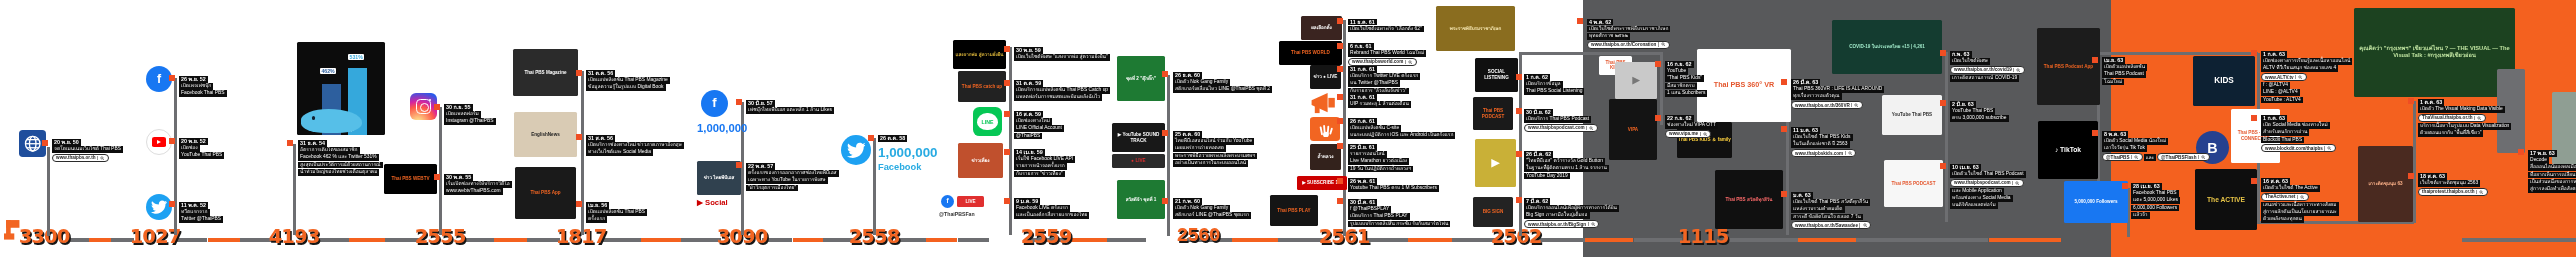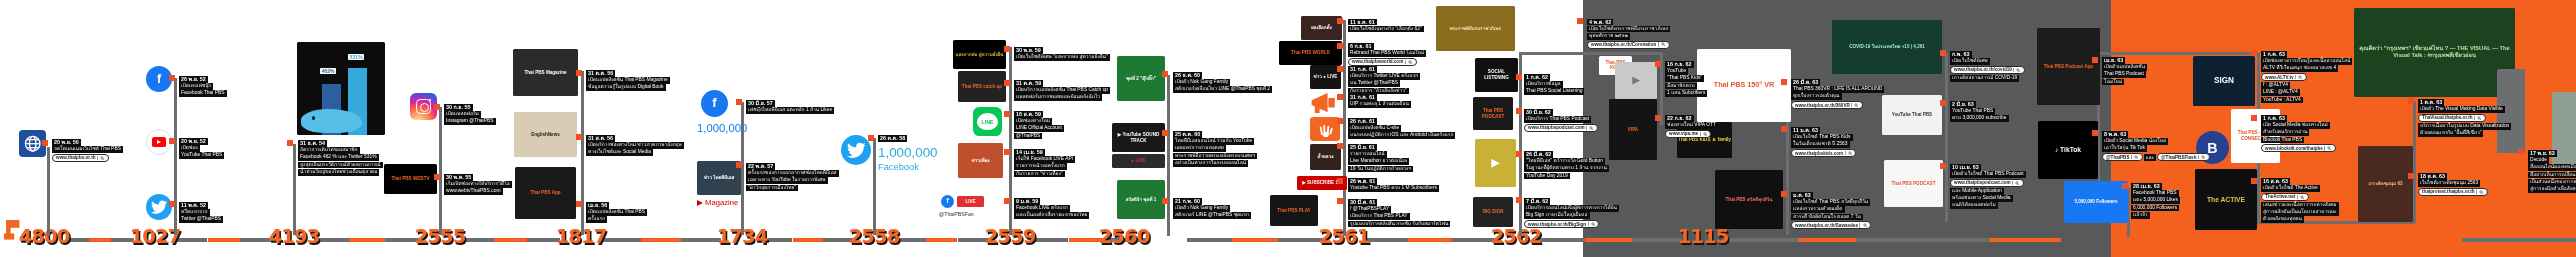--- a/index.html
+++ b/index.html
@@ -18,21 +18,21 @@
   .chip.date{font-weight:700;font-size:5.4px}
   .pillrow{display:flex;align-items:center;gap:1.5px;margin:1px 0}
   .pill{display:inline-flex;align-items:center;gap:1.5px;background:#fff;border:0.8px solid #2b2b2b;
         border-radius:5.2px;padding:0.5px 3.1px;font-size:4.6px;font-weight:700;color:#222;white-space:nowrap}
   .pill .mag{display:inline-flex;align-items:center;border-left:0.5px solid #999;padding-left:2.1px}
   .sep{color:#fff;background:#0d0d0d;font-size:4.6px;padding:0 1.5px}
   .shot{position:absolute;display:flex;align-items:center;justify-content:center;text-align:center;
         border-radius:1.5px;font-weight:700;font-size:4.6px;line-height:5.7px;padding:1px;box-sizing:border-box;
         overflow:hidden}
   .ic{position:absolute;display:flex;align-items:center;justify-content:center;box-sizing:border-box}
-  .txt{position:absolute;font-weight:400;white-space:nowrap}
+  .txt{position:absolute;font-weight:700;white-space:nowrap}
   .bars{position:absolute;background:#0c0c0c;border-radius:1.5px;overflow:hidden}
   .bars .bar{position:absolute;bottom:0;width:22%;display:flex;align-items:flex-end;justify-content:center}
   .bars .pct{position:absolute;background:#fff;font-weight:800;font-size:5.2px;padding:0 1.5px;border-radius:1px}
   .bars .whale{position:absolute;left:4%;bottom:2%;width:70%;height:26%;background:#56bfe8;
                border-radius:45% 55% 40% 40%}
   .bars .blab{position:absolute;bottom:3.1px;color:#fff;font-size:3.1px;font-weight:700;
               writing-mode:vertical-rl;transform:rotate(180deg)}
 </style>
 </head>
 <body>
@@ -77,29 +77,29 @@
     <div class="seg" style="left: 1723px; width: 75px; background: rgb(109, 110, 113);"></div>
     <div class="seg" style="left: 1798px; width: 58px; background: rgb(244, 97, 31);"></div>
     <div class="seg" style="left: 1856px; width: 132px; background: rgb(109, 110, 113);"></div>
     <div class="seg" style="left: 1989px; width: 72px; background: rgb(244, 97, 31);"></div>
     <div class="seg" style="left: 2462px; width: 163px; background: rgb(109, 110, 113);"></div>
     <div style="position: absolute; left: 4.1px; top: 218px;"><svg width="17.5" height="21.6" viewBox="0 0 34 42">
       <rect x="4" y="4" width="9" height="34" fill="#f26522"></rect>
       <rect x="4" y="4" width="26" height="15" fill="#f26522"></rect>
       <rect x="0" y="30" width="20" height="12" fill="#f26522"></rect>
       </svg></div>
-    <div class="year" style="left: 44px;">4800</div>
+    <div class="year" style="left: 44px;">3300</div>
     <div class="year" style="left: 155px;">1027</div>
     <div class="year" style="left: 294px;">4193</div>
     <div class="year" style="left: 440px;">2555</div>
     <div class="year" style="left: 581px;">1817</div>
-    <div class="year" style="left: 742px;">1734</div>
+    <div class="year" style="left: 742px;">3090</div>
     <div class="year" style="left: 874px;">2558</div>
-    <div class="year" style="left: 1010px;">2559</div>
-    <div class="year" style="left: 1124px;">2560</div>
+    <div class="year" style="left: 1046px;">2559</div>
+    <div class="year" style="left: 1198px; font-family: Liberation Mono, monospace;">2560</div>
     <div class="year" style="left: 1344px;">2561</div>
     <div class="year" style="left: 1516px;">2562</div>
     <div class="year" style="left: 1703px;">1115</div>
     <div class="conn" style="left: 47px; top: 147px; width: 2.6px; height: 89px;"></div>
     <div class="conn" style="left: 174px; top: 78px; width: 2.6px; height: 157px;"></div>
     <div class="conn" style="left: 293px; top: 144px; width: 2.6px; height: 91px;"></div>
     <div class="conn" style="left: 439px; top: 107px; width: 2.6px; height: 128px;"></div>
     <div class="conn" style="left: 581px; top: 71px; width: 2.6px; height: 164px;"></div>
     <div class="conn" style="left: 741px; top: 102px; width: 2.6px; height: 133px;"></div>
     <div class="conn" style="left: 873px; top: 138px; width: 2.6px; height: 97px;"></div>
@@ -164,21 +164,21 @@
     </div>
     <div class="shot" style="left: 384px; top: 164px; width: 53px; height: 30px; background: rgb(0, 0, 0); color: rgb(242, 101, 34);">Thai PBS WEBTV</div>
     <div class="shot" style="left: 513px; top: 49px; width: 65px; height: 47px; background: rgb(43, 43, 43); color: rgb(255, 255, 255);">Thai PBS Magazine</div>
     <div class="shot" style="left: 514px; top: 112px; width: 63px; height: 45px; background: rgb(217, 203, 180); color: rgb(34, 34, 34);">EnglishNews</div>
     <div class="shot" style="left: 515px; top: 167px; width: 61px; height: 52px; background: rgb(26, 26, 26); color: rgb(242, 101, 34);">Thai PBS App</div>
     <div class="ic" style="left: 701px; top: 90px; width: 27px; height: 27px; font-size: 21.6px; background: rgb(24, 119, 242); border-radius: 50%;">
       <span style="color:#fff;font-weight:800;font-size:60%;line-height:1">f</span>
     </div>
     <div class="txt" style="left: 697px; top: 122px; color: rgb(24, 119, 242); font-size: 11.3px;">1,000,000</div>
     <div class="shot" style="left: 697px; top: 161px; width: 44px; height: 34px; background: rgb(48, 65, 79); color: rgb(255, 255, 255);">ข่าว ไทยพีบีเอส</div>
-    <div class="txt" style="left: 697px; top: 198px; color: rgb(204, 0, 0); font-size: 7.7px;">▶ Magazine</div>
+    <div class="txt" style="left: 697px; top: 198px; color: rgb(204, 0, 0); font-size: 7.7px;">▶ Social</div>
     <div class="ic" style="left: 841px; top: 135px; width: 30px; height: 30px; font-size: 24px; background: rgb(29, 161, 242); border-radius: 50%;">
       <svg viewBox="0 0 24 24" style="width:62%;height:62%">
         <path fill="#fff" d="M23.9 4.6c-.9.4-1.8.7-2.8.8 1-.6 1.8-1.6 2.2-2.7-1 .6-2 1-3.1 1.2C19.3 2.9 18 2.3 16.6 2.3c-2.7 0-4.9 2.2-4.9 4.9 0 .4 0 .8.1 1.1C7.7 8.1 4.1 6.1 1.6 3.2c-.4.7-.7 1.6-.7 2.5 0 1.7.9 3.2 2.2 4.1-.8 0-1.6-.2-2.2-.6v.1c0 2.4 1.7 4.4 3.9 4.8-.4.1-.8.2-1.3.2-.3 0-.6 0-.9-.1.6 2 2.4 3.4 4.6 3.4-1.7 1.3-3.8 2.1-6.1 2.1H0c2.2 1.4 4.8 2.2 7.6 2.2 9 0 14-7.5 14-14v-.6c1-.7 1.8-1.6 2.3-2.7z"></path>
       </svg>
     </div>
     <div class="txt" style="left: 878px; top: 145px; color: rgb(41, 171, 226); font-size: 13.4px;">1,000,000</div>
     <div class="txt" style="left: 878px; top: 162px; color: rgb(41, 171, 226); font-size: 9.3px;">Facebook</div>
     <div class="shot" style="left: 953px; top: 40px; width: 53px; height: 29px; background: rgb(0, 0, 0); color: rgb(212, 175, 55);">แสงจากพ่อ สู่ความยั่งยืน</div>
     <div class="shot" style="left: 958px; top: 71px; width: 48px; height: 31px; background: rgb(34, 34, 34); color: rgb(242, 101, 34);">Thai PBS catch up</div>
     <div class="ic" style="left: 973px; top: 107px; width: 29px; height: 29px; font-size: 23px; background: rgb(6, 199, 85); border-radius: 22%;">
@@ -219,30 +219,30 @@
     <div class="shot" style="left: 1297px; top: 176px; width: 50px; height: 14.4px; background: rgb(204, 0, 0); color: rgb(255, 255, 255);">▶ SUBSCRIBE 1M</div>
     <div class="shot" style="left: 1270px; top: 195px; width: 48px; height: 31px; background: rgb(21, 21, 21); color: rgb(242, 101, 34);">Thai PBS PLAY</div>
     <div class="shot" style="left: 1436px; top: 6.2px; width: 79px; height: 45px; background: rgb(138, 109, 31); color: rgb(245, 230, 176);">พระราชพิธีบรมราชาภิเษก</div>
     <div class="shot" style="left: 1475px; top: 58px; width: 43px; height: 34px; background: rgb(16, 16, 16); color: rgb(255, 255, 255);">SOCIAL LISTENING</div>
     <div class="shot" style="left: 1473px; top: 97px; width: 40px; height: 33px; background: rgb(26, 26, 26); color: rgb(242, 101, 34);">Thai PBS PODCAST</div>
     <div class="shot" style="left: 1475px; top: 139px; width: 41px; height: 48px; background: rgb(201, 176, 55); color: rgb(255, 255, 255); font-size: 10.3px; line-height: 11.3px;">▶</div>
     <div class="shot" style="left: 1473px; top: 197px; width: 40px; height: 30px; background: rgb(35, 35, 35); color: rgb(242, 101, 34);">BIG SIGN</div>
     <div class="shot" style="left: 1599px; top: 56px; width: 33px; height: 18.5px; background: rgb(255, 255, 255); color: rgb(228, 87, 46);">Thai PBS KIDS</div>
     <div class="shot" style="left: 1615px; top: 62px; width: 42px; height: 37px; background: rgb(201, 201, 201); color: rgb(119, 119, 119); font-size: 9.3px; line-height: 10.3px;">▶</div>
     <div class="shot" style="left: 1609px; top: 99px; width: 48px; height: 61px; background: rgb(20, 20, 20); color: rgb(242, 101, 34);">VIPA</div>
-    <div class="shot" style="left: 1697px; top: 49px; width: 94px; height: 73px; background: rgb(255, 255, 255); color: rgb(228, 87, 46); font-size: 7.2px; line-height: 8.2px;">Thai PBS 150° VR</div>
+    <div class="shot" style="left: 1697px; top: 49px; width: 94px; height: 73px; background: rgb(255, 255, 255); color: rgb(228, 87, 46); font-size: 7.2px; line-height: 8.2px;">Thai PBS 360° VR</div>
     <div class="shot" style="left: 1677px; top: 122px; width: 55px; height: 36px; background: rgb(16, 16, 16); color: rgb(255, 210, 63);">Thai PBS KIDS ＆ family</div>
     <div class="shot" style="left: 1715px; top: 170px; width: 68px; height: 59px; background: rgb(16, 16, 16); color: rgb(255, 107, 107);">Thai PBS สวัสดีทุกสีวัน</div>
     <div class="shot" style="left: 1832px; top: 19.6px; width: 110px; height: 54px; background: rgb(20, 60, 48); color: rgb(159, 232, 200);">COVID-19 ในประเทศไทย +15 | 4,261</div>
     <div class="shot" style="left: 1882px; top: 95px; width: 60px; height: 40px; background: rgb(242, 242, 242); color: rgb(51, 51, 51);">YouTube Thai PBS</div>
     <div class="shot" style="left: 1884px; top: 160px; width: 59px; height: 47px; background: rgb(247, 247, 247); color: rgb(228, 87, 46);">Thai PBS PODCAST</div>
     <div class="shot" style="left: 2037px; top: 28px; width: 63px; height: 77px; background: rgb(28, 28, 28); color: rgb(242, 101, 34);">Thai PBS Podcast App</div>
     <div class="shot" style="left: 2038px; top: 121px; width: 60px; height: 58px; background: rgb(0, 0, 0); color: rgb(255, 255, 255); font-size: 6.7px; line-height: 7.7px;">♪ TikTok</div>
     <div class="shot" style="left: 2064px; top: 181px; width: 64px; height: 42px; background: rgb(24, 119, 242); color: rgb(255, 255, 255);">5,000,000 Followers</div>
-    <div class="shot" style="left: 2193px; top: 56px; width: 62px; height: 50px; background: rgb(13, 33, 51); color: rgb(255, 255, 255); font-size: 8.2px; line-height: 9.3px;">SIGN</div>
+    <div class="shot" style="left: 2193px; top: 56px; width: 62px; height: 50px; background: rgb(13, 33, 51); color: rgb(255, 255, 255); font-size: 8.2px; line-height: 9.3px;">KIDS</div>
     <div class="ic" style="left: 2196px; top: 131px; width: 33px; height: 33px; font-size: 26px; background: rgb(38, 65, 143); border-radius: 50%;">
       <span style="color:#fff;font-weight:800;font-size:55%">B</span>
     </div>
     <div class="shot" style="left: 2231px; top: 109px; width: 49px; height: 54px; background: rgb(255, 255, 255); color: rgb(228, 87, 46);">Thai PBS · STAY CONNECTED</div>
     <div class="shot" style="left: 2195px; top: 169px; width: 62px; height: 61px; background: rgb(14, 14, 14); color: rgb(232, 197, 71); font-size: 6.7px; line-height: 7.7px;">The ACTIVE</div>
     <div class="shot" style="left: 2354px; top: 7.7px; width: 161px; height: 89px; background: rgb(28, 66, 32); color: rgb(191, 227, 160); font-size: 5.7px; line-height: 6.7px;">คุณคิดว่า "กรุงเทพฯ" เขียวแค่ไหน ? — THE VISUAL — The Visual Talk : #กรุงเทพสีเขียวอ่อน</div>
     <div class="shot" style="left: 2358px; top: 146px; width: 55px; height: 76px; background: rgb(74, 42, 32); color: rgb(255, 179, 138);">เกาะติดชุมนุม 63</div>
     <div class="shot" style="left: 2552px; top: 92px; width: 94px; height: 72px; background: rgb(143, 158, 147); color: rgb(22, 48, 43); font-size: 7.2px; line-height: 8.2px;">de/code</div>
     <div class="shot" style="left: 2497px; top: 69px; width: 28px; height: 84px; background: rgb(109, 110, 113); color: rgb(109, 110, 113);"></div>
     <div class="marker" style="left: 42px; top: 140px;"></div>

